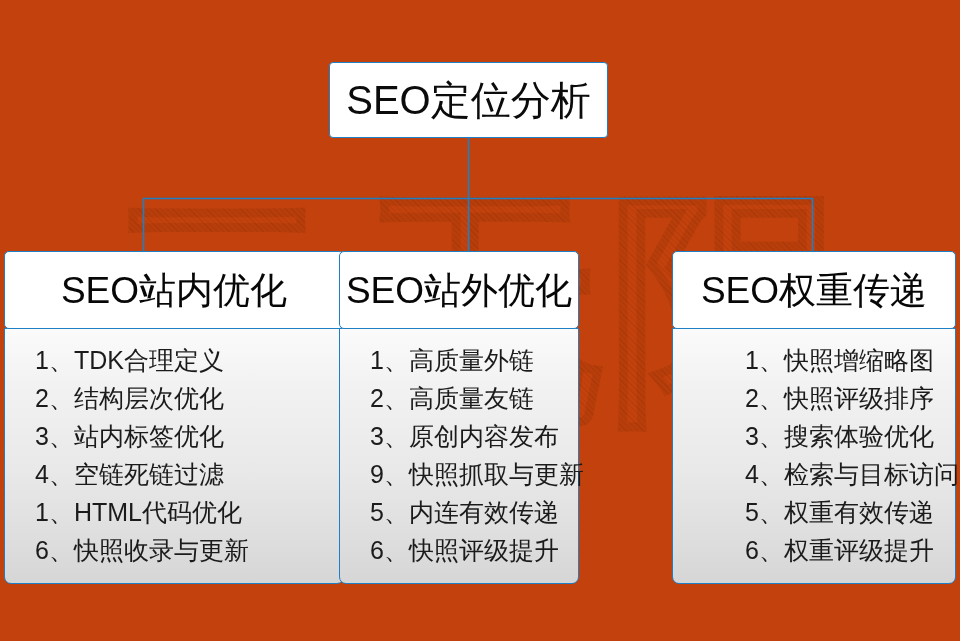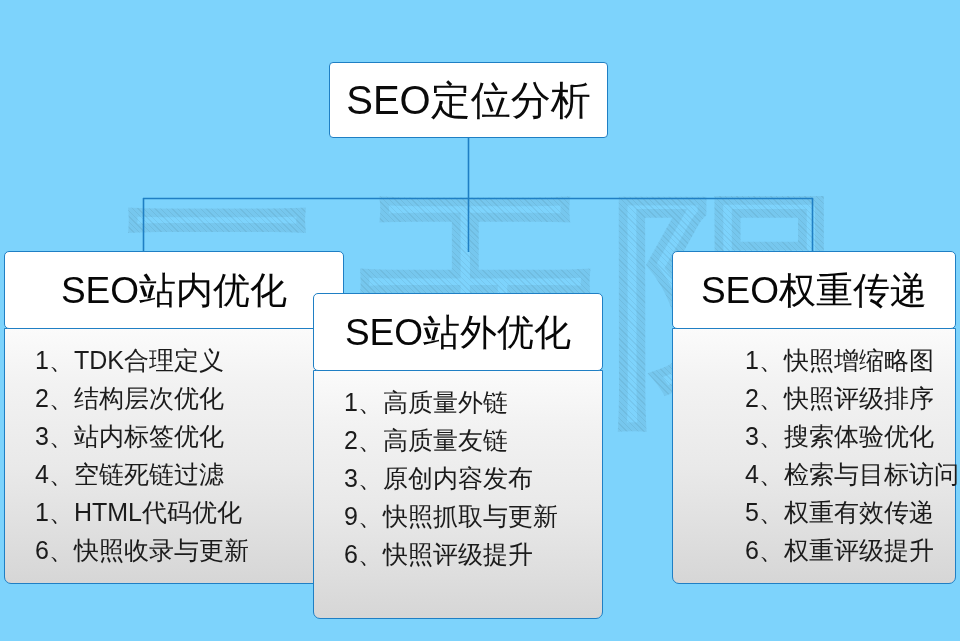--- a/index.html
+++ b/index.html
@@ -8,21 +8,21 @@
     background: #ffffff;
   }
   body {
     font-family: "Liberation Sans", "DejaVu Sans", sans-serif;
   }
 
   #canvas {
     position: relative;
     width: 960px;
     height: 641px;
-    background: #7dd3fc;
+    background: #c2410c;
     overflow: hidden;
   }
 
   
   .watermark {
     position: absolute;
     left: 0;
     top: 118px;
     width: 960px;
     height: 380px;
@@ -87,21 +87,21 @@
     white-space: nowrap;
   }
 
   
   .col {
     position: absolute;
     top: 251px;
     z-index: 3;
   }
   .col-1 { left: 4px;   width: 340px; }
-  .col-2 { left: 313px; width: 290px; margin-top: 42px; }
+  .col-2 { left: 339px; width: 240px; }
   .col-3 { left: 672px; width: 284px; border-radius: 8px; }
 
   .col-head {
     box-sizing: border-box;
     height: 78px;
     background: #ffffff;
     border: 1px solid #1f7fc4;
     border-radius: 5px;
     display: flex;
     align-items: center;
@@ -191,20 +191,21 @@
   <div class="col col-2">
     <div class="col-head">
       <span class="title">SEO站外优化</span>
     </div>
     <div class="col-body">
       <div class="items">
         <span class="item">1、高质量外链</span>
         <span class="item">2、高质量友链</span>
         <span class="item">3、原创内容发布</span>
         <span class="item">9、快照抓取与更新</span>
+        <span class="item">5、内连有效传递</span>
         <span class="item">6、快照评级提升</span>
       </div>
     </div>
   </div>
 
   <div class="col col-3">
     <div class="col-head">
       <span class="title">SEO权重传递</span>
     </div>
     <div class="col-body">

